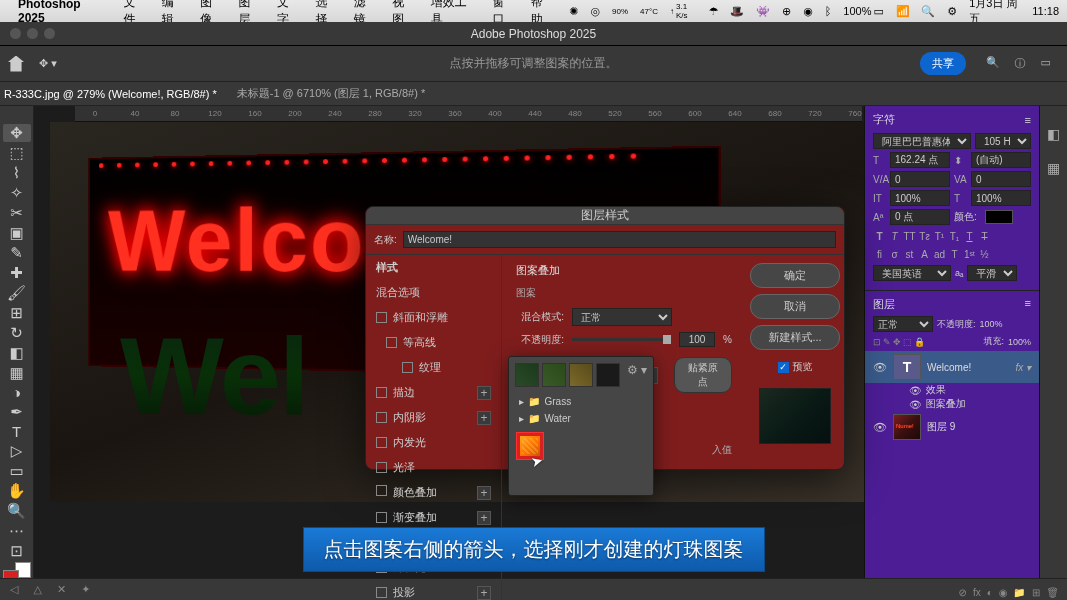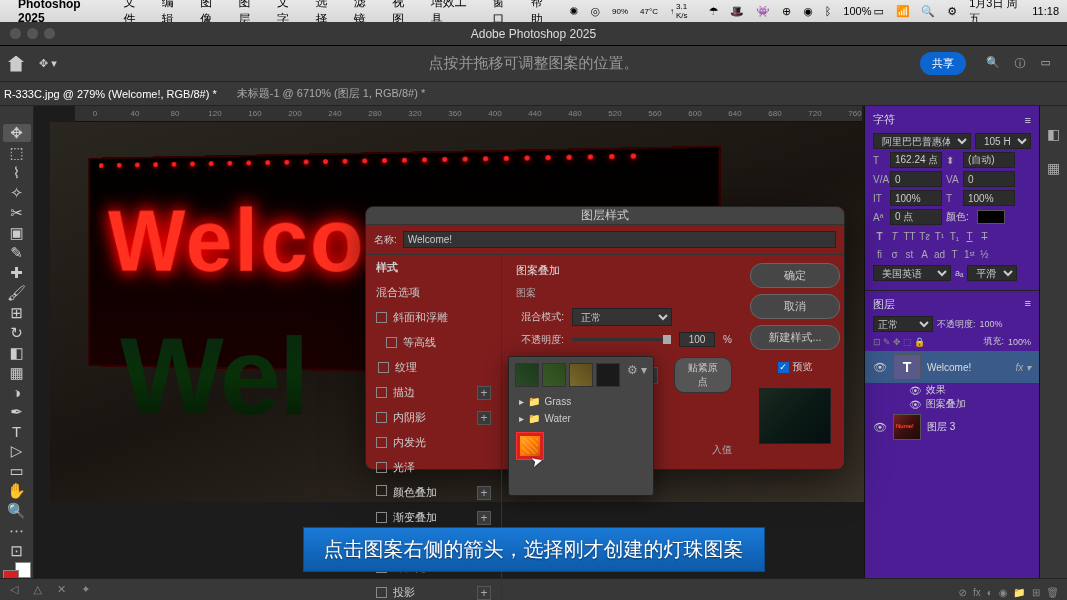--- a/index.html
+++ b/index.html
@@ -15,21 +15,21 @@
 
 
 .window-title { height: 24px; background: #383838; border-bottom: 1px solid #000; display: flex; align-items: center; justify-content: center; color: #ddd; font-size: 12px; position: relative; }
 .window-dots { position: absolute; left: 10px; display: flex; gap: 6px; }
 .window-dots .dot { width: 11px; height: 11px; border-radius: 50%; background: #555; }
 
 
 .option-bar { height: 36px; background: #383838; border-bottom: 1px solid #222; display: flex; align-items: center; padding: 0 8px; position: relative; }
 .option-bar .home-icon { width: 16px; height: 16px; margin-right: 15px; background: #ccc; clip-path: polygon(50% 0, 100% 40%, 85% 40%, 85% 100%, 15% 100%, 15% 40%, 0 40%); }
 .option-bar .move-icon { margin-right: 20px; color: #ccc; }
-.option-bar .hint { position: absolute; left: 50%; transform: translateX(-50%); color: #999; font-size: 15px; }
+.option-bar .hint { position: absolute; left: 50%; transform: translateX(-50%); color: #999; font-size: 12px; }
 .option-bar .share-btn { margin-left: auto; background: #0d66d0; color: #fff; padding: 4px 12px; border-radius: 12px; font-size: 11px; }
 .option-bar .right-icons { display: flex; gap: 15px; margin-left: 20px; margin-right: 8px; color: #aaa; }
 
 
 .doc-tabs { height: 24px; background: #383838; border-bottom: 1px solid #222; display: flex; align-items: center; padding-left: 4px; color: #aaa; font-size: 11px; }
 .doc-tabs .tab { margin-right: 20px; }
 .doc-tabs .tab.active { color: #fff; }
 
 
 .main { display: flex; height: calc(600px - 22px - 24px - 36px - 24px - 22px); position: relative; }
@@ -56,21 +56,21 @@
 .led-text-dark { position: absolute; top: 190px; left: 70px; font-size: 110px; font-weight: 900; font-family: Arial; color: #0f1a0f; letter-spacing: -2px; background: linear-gradient(#0a2510, #083008, #051505); -webkit-background-clip: text; -webkit-text-fill-color: transparent; text-shadow: none; }
 
 
 .right-panels { width: 175px; background: #4c1d95; border-left: 1px solid #111; display: flex; flex-direction: column; font-size: 10px; }
 .right-collapse { width: 28px; background: #383838; border-left: 1px solid #111; display: flex; flex-direction: column; align-items: center; padding-top: 20px; gap: 18px; }
 .right-collapse .ic { color: #aaa; font-size: 14px; }
 
 
 .panel { border-bottom: 1px solid #222; padding: 6px 8px; }
 .panel-title { color: #ddd; font-size: 11px; margin-bottom: 6px; display: flex; justify-content: space-between; align-items: center; }
-.panel input, .panel select { background: #2c2c2c; border: 1px solid #222; color: #ccc; font-size: 10px; padding: 1px 4px; width: 52px; height: 16px; }
+.panel input, .panel select { background: #2c2c2c; border: 1px solid #222; color: #ccc; font-size: 10px; padding: 1px 4px; width: 60px; height: 16px; }
 .panel .row { display: flex; gap: 4px; align-items: center; margin-bottom: 3px; }
 .panel .icon-label { width: 13px; color: #aaa; font-size: 10px; }
 .tt-btns { display: flex; gap: 2px; margin-top: 4px; }
 .tt-btns .tb { width: 13px; height: 14px; display: flex; align-items: center; justify-content: center; color: #aaa; font-size: 10px; }
 .color-swatch { width: 28px; height: 14px; background: #000; border: 1px solid #555; margin-left: 4px; }
 
 
 .layers-panel { flex: 1; padding: 6px 0; }
 .layers-panel .hdr { padding: 0 8px 4px; color: #ddd; font-size: 11px; }
 .layers-panel .mode-row { display: flex; gap: 4px; padding: 0 8px; align-items: center; margin-bottom: 3px; }
@@ -390,21 +390,21 @@
           <span class="eye">👁</span>
           <span>效果</span>
         </div>
       <div class="layer-sub">
           <span class="eye">👁</span>
           <span>图案叠加</span>
         </div>
       <div class="layer-item">
         <span class="eye">👁</span>
         <div class="thumb t-img"></div>
-        <span class="name">图层 3</span>
+        <span class="name">图层 9</span>
       </div>
     </div>
   </div>
 
   <div class="right-collapse">
     <span class="ic">◧</span>
     <span class="ic">▦</span>
   </div>
 </div>
 
@@ -423,21 +423,21 @@
             <span class="chk"></span>
             <span>斜面和浮雕</span>
           </span>
         </div>
       <div class="style-item" style="padding-left:20px">
           <span style="display:flex;align-items:center">
             <span class="chk"></span>
             <span>等高线</span>
           </span>
         </div>
-      <div class="style-item" style="padding-left:12px">
+      <div class="style-item" style="padding-left:36px">
           <span style="display:flex;align-items:center">
             <span class="chk"></span>
             <span>纹理</span>
           </span>
         </div>
       <div class="style-item">
           <span style="display:flex;align-items:center">
             <span class="chk"></span>
             <span>描边</span>
           </span>

